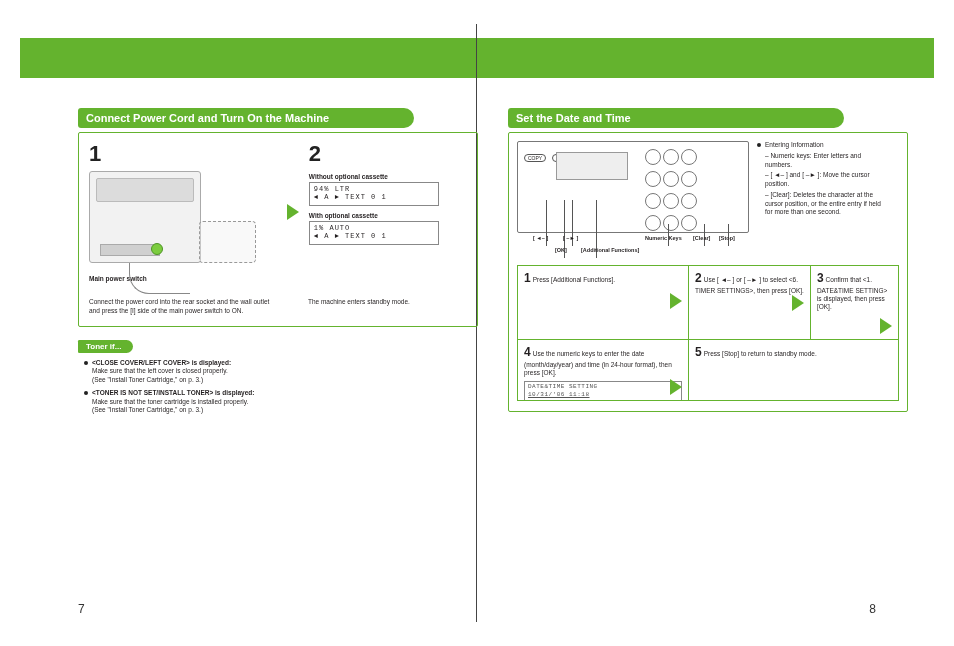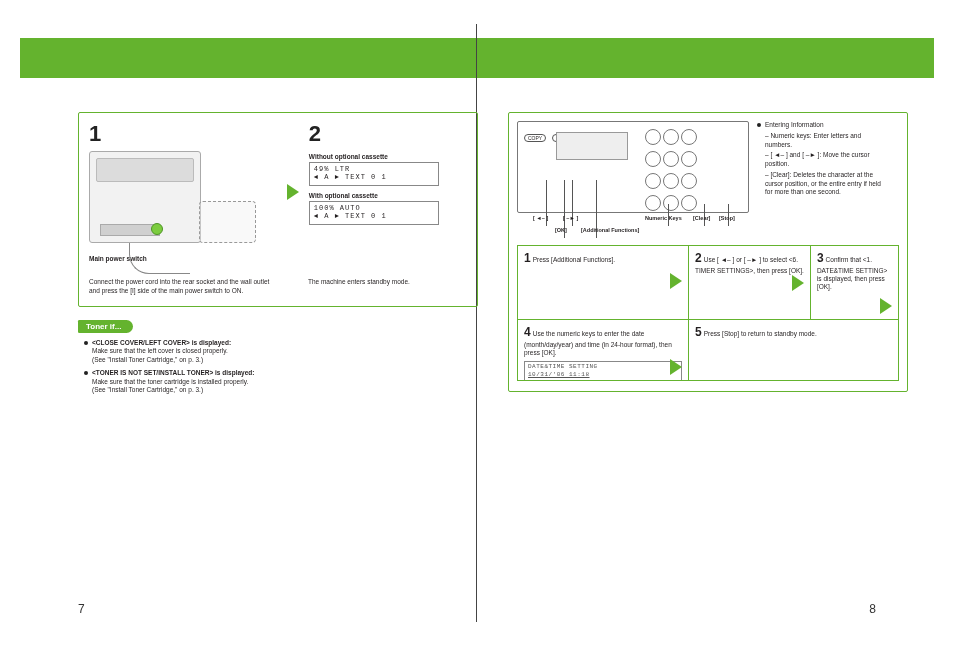--- a/index.html
+++ b/index.html
@@ -53,20 +53,21 @@
   .leftcol-inner{display:flex;gap:10px}
 </style>
 </head>
 <body>
 
 <div class="page">
   <div class="topbar"></div>
   <div class="gutter"></div>
 
   <div class="col col-left">
+    <div class="sec-title">Connect Power Cord and Turn On the Machine</div>
 
     <div class="box">
       <div class="leftcol-inner">
 
         <div style="width:190px;position:relative">
           <div class="big-num">1</div>
           <div style="position:relative;height:100px;margin-top:4px">
             <div class="printer"></div>
             <div class="cable"></div>
             <div class="cord"></div>
@@ -74,26 +75,26 @@
           </div>
           <div class="tiny-b" style="margin-top:4px">Main power switch</div>
         </div>
 
         <div style="align-self:center"><span class="arrow-r"></span></div>
 
         <div style="width:160px">
           <div class="big-num">2</div>
           <div class="tiny-b" style="margin-top:6px">Without optional cassette</div>
           <div class="lcd">
-            <div class="mono">49%       LTR</div>
+            <div class="mono">94%       LTR</div>
             <div class="mono">◄ A ► TEXT        0 1</div>
           </div>
           <div class="tiny-b">With optional cassette</div>
           <div class="lcd">
-            <div class="mono">100%      AUTO</div>
+            <div class="mono">1%      AUTO</div>
             <div class="mono">◄ A ► TEXT        0 1</div>
           </div>
         </div>
       </div>
 
       <div class="flex" style="margin-top:16px;gap:30px">
         <div class="tiny" style="width:190px">Connect the power cord into the rear socket and the wall outlet and press the [I] side of the main power switch to ON.</div>
         <div class="tiny" style="width:160px">The machine enters standby mode.</div>
       </div>
     </div>
@@ -110,20 +111,21 @@
         <div class="tiny" style="margin-top:4px">
           <span class="bullet-dot"></span><span class="tiny-b">&lt;TONER IS NOT SET/INSTALL TONER&gt; is displayed:</span><br>
           <span style="margin-left:8px;display:inline-block">Make sure that the toner cartridge is installed properly.</span><br>
           <span style="margin-left:8px;display:inline-block">(See "Install Toner Cartridge," on p. 3.)</span>
         </div>
       </div>
     </div>
   </div>
 
   <div class="col col-right">
+    <div class="sec-title">Set the Date and Time</div>
 
     <div class="box" style="padding:8px 8px 10px">
       <div class="flex">
 
         <div style="width:232px;position:relative">
           <div class="panel">
             <div style="position:absolute;left:6px;top:4px">
               <span class="pill">COPY</span>
               <span class="pill">FAX</span>
               <span class="pill">SCAN</span>

